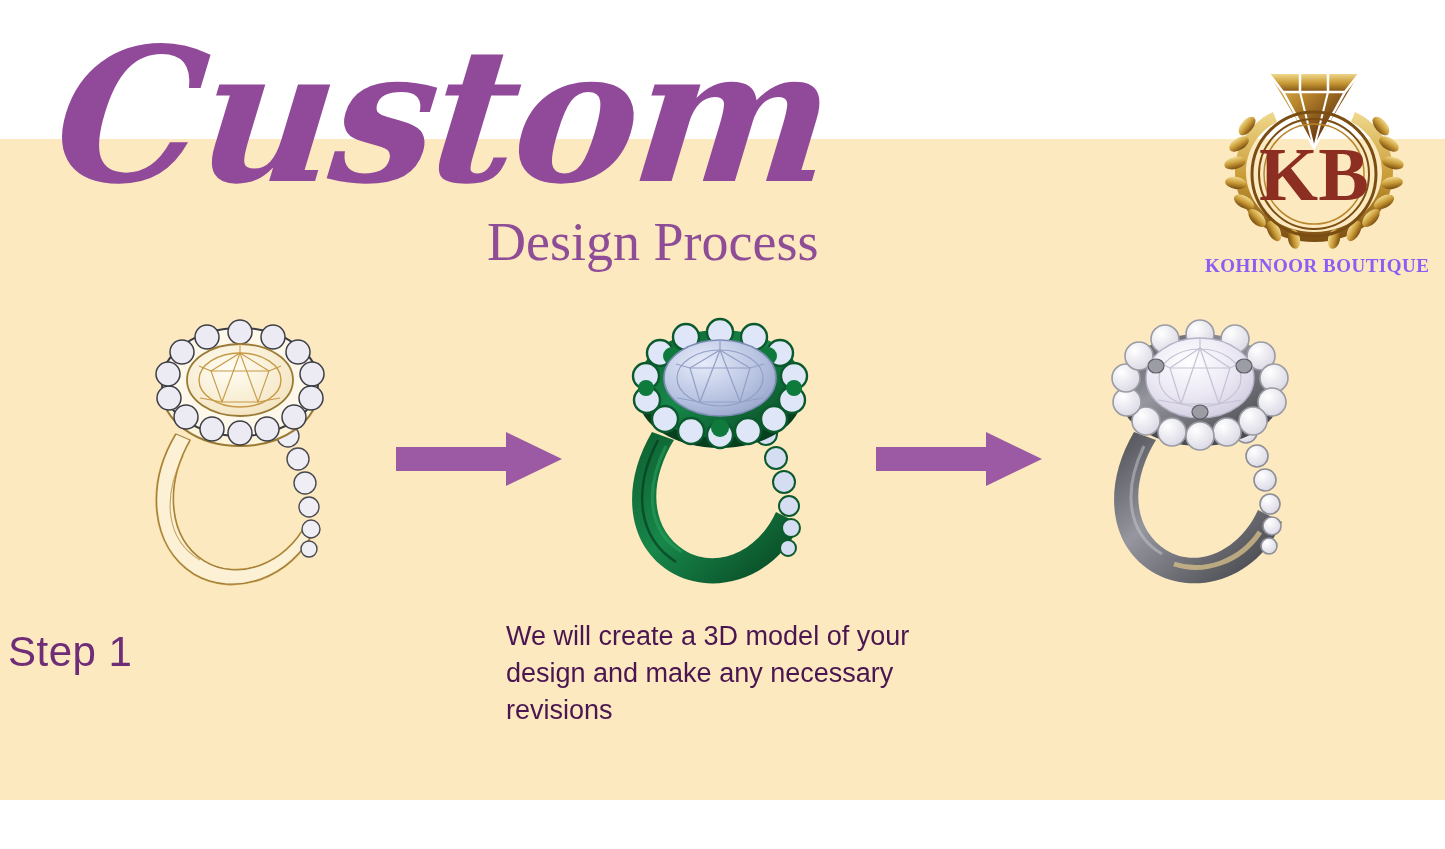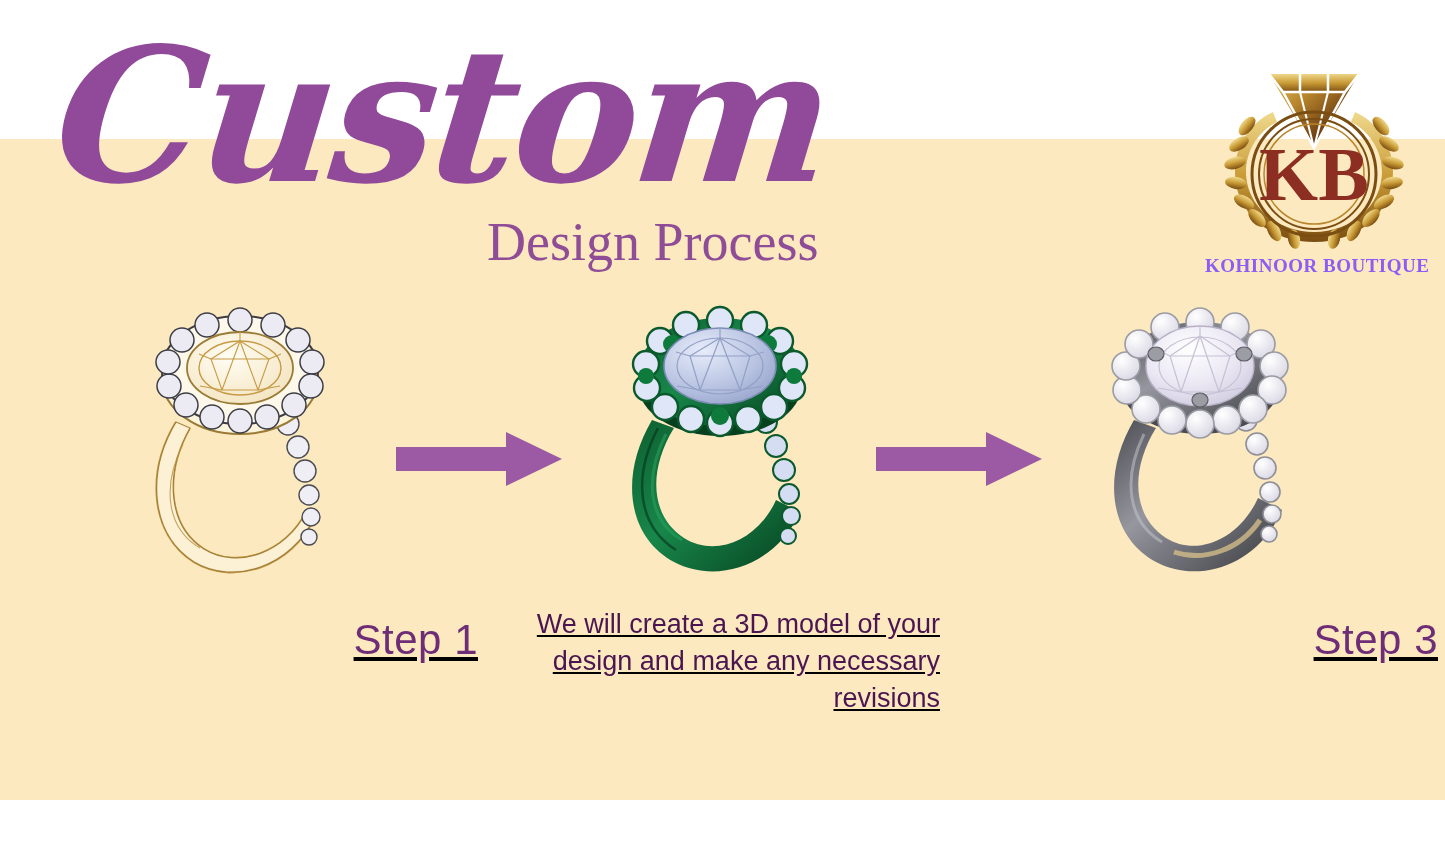--- a/index.html
+++ b/index.html
@@ -87,24 +87,23 @@
     font-weight: 700;
     font-size: 19px;
     letter-spacing: 0.5px;
     color: #8b5cf6;
     white-space: nowrap;
   }
 
   
   .col {
     position: absolute;
-    top: 304px;
+    top: 316px;
     width: 470px;
-    text-align: right;
-    text-decoration: underline;
+    text-align: left;
   }
   .col-1 { left: 8px; }
   .col-2 { left: 488px; }
   .col-3 { left: 968px; }
 
   .ring-slot {
     position: relative;
     width: 470px;
     height: 290px;
   }
@@ -435,16 +434,15 @@
           <line x1="142" y1="52" x2="82" y2="52"></line>
         </g>
 
         <g fill="#9b9ca4" stroke="#5d5e64" stroke-width="1.2">
           <ellipse cx="112" cy="96" rx="8" ry="7"></ellipse>
           <ellipse cx="156" cy="50" rx="8" ry="7"></ellipse>
           <ellipse cx="68" cy="50" rx="8" ry="7"></ellipse>
         </g>
       </svg>
     </div>
-    <div class="step-title">Step 3</div>
   </div>
 
 </div>
 
 </body></html>

